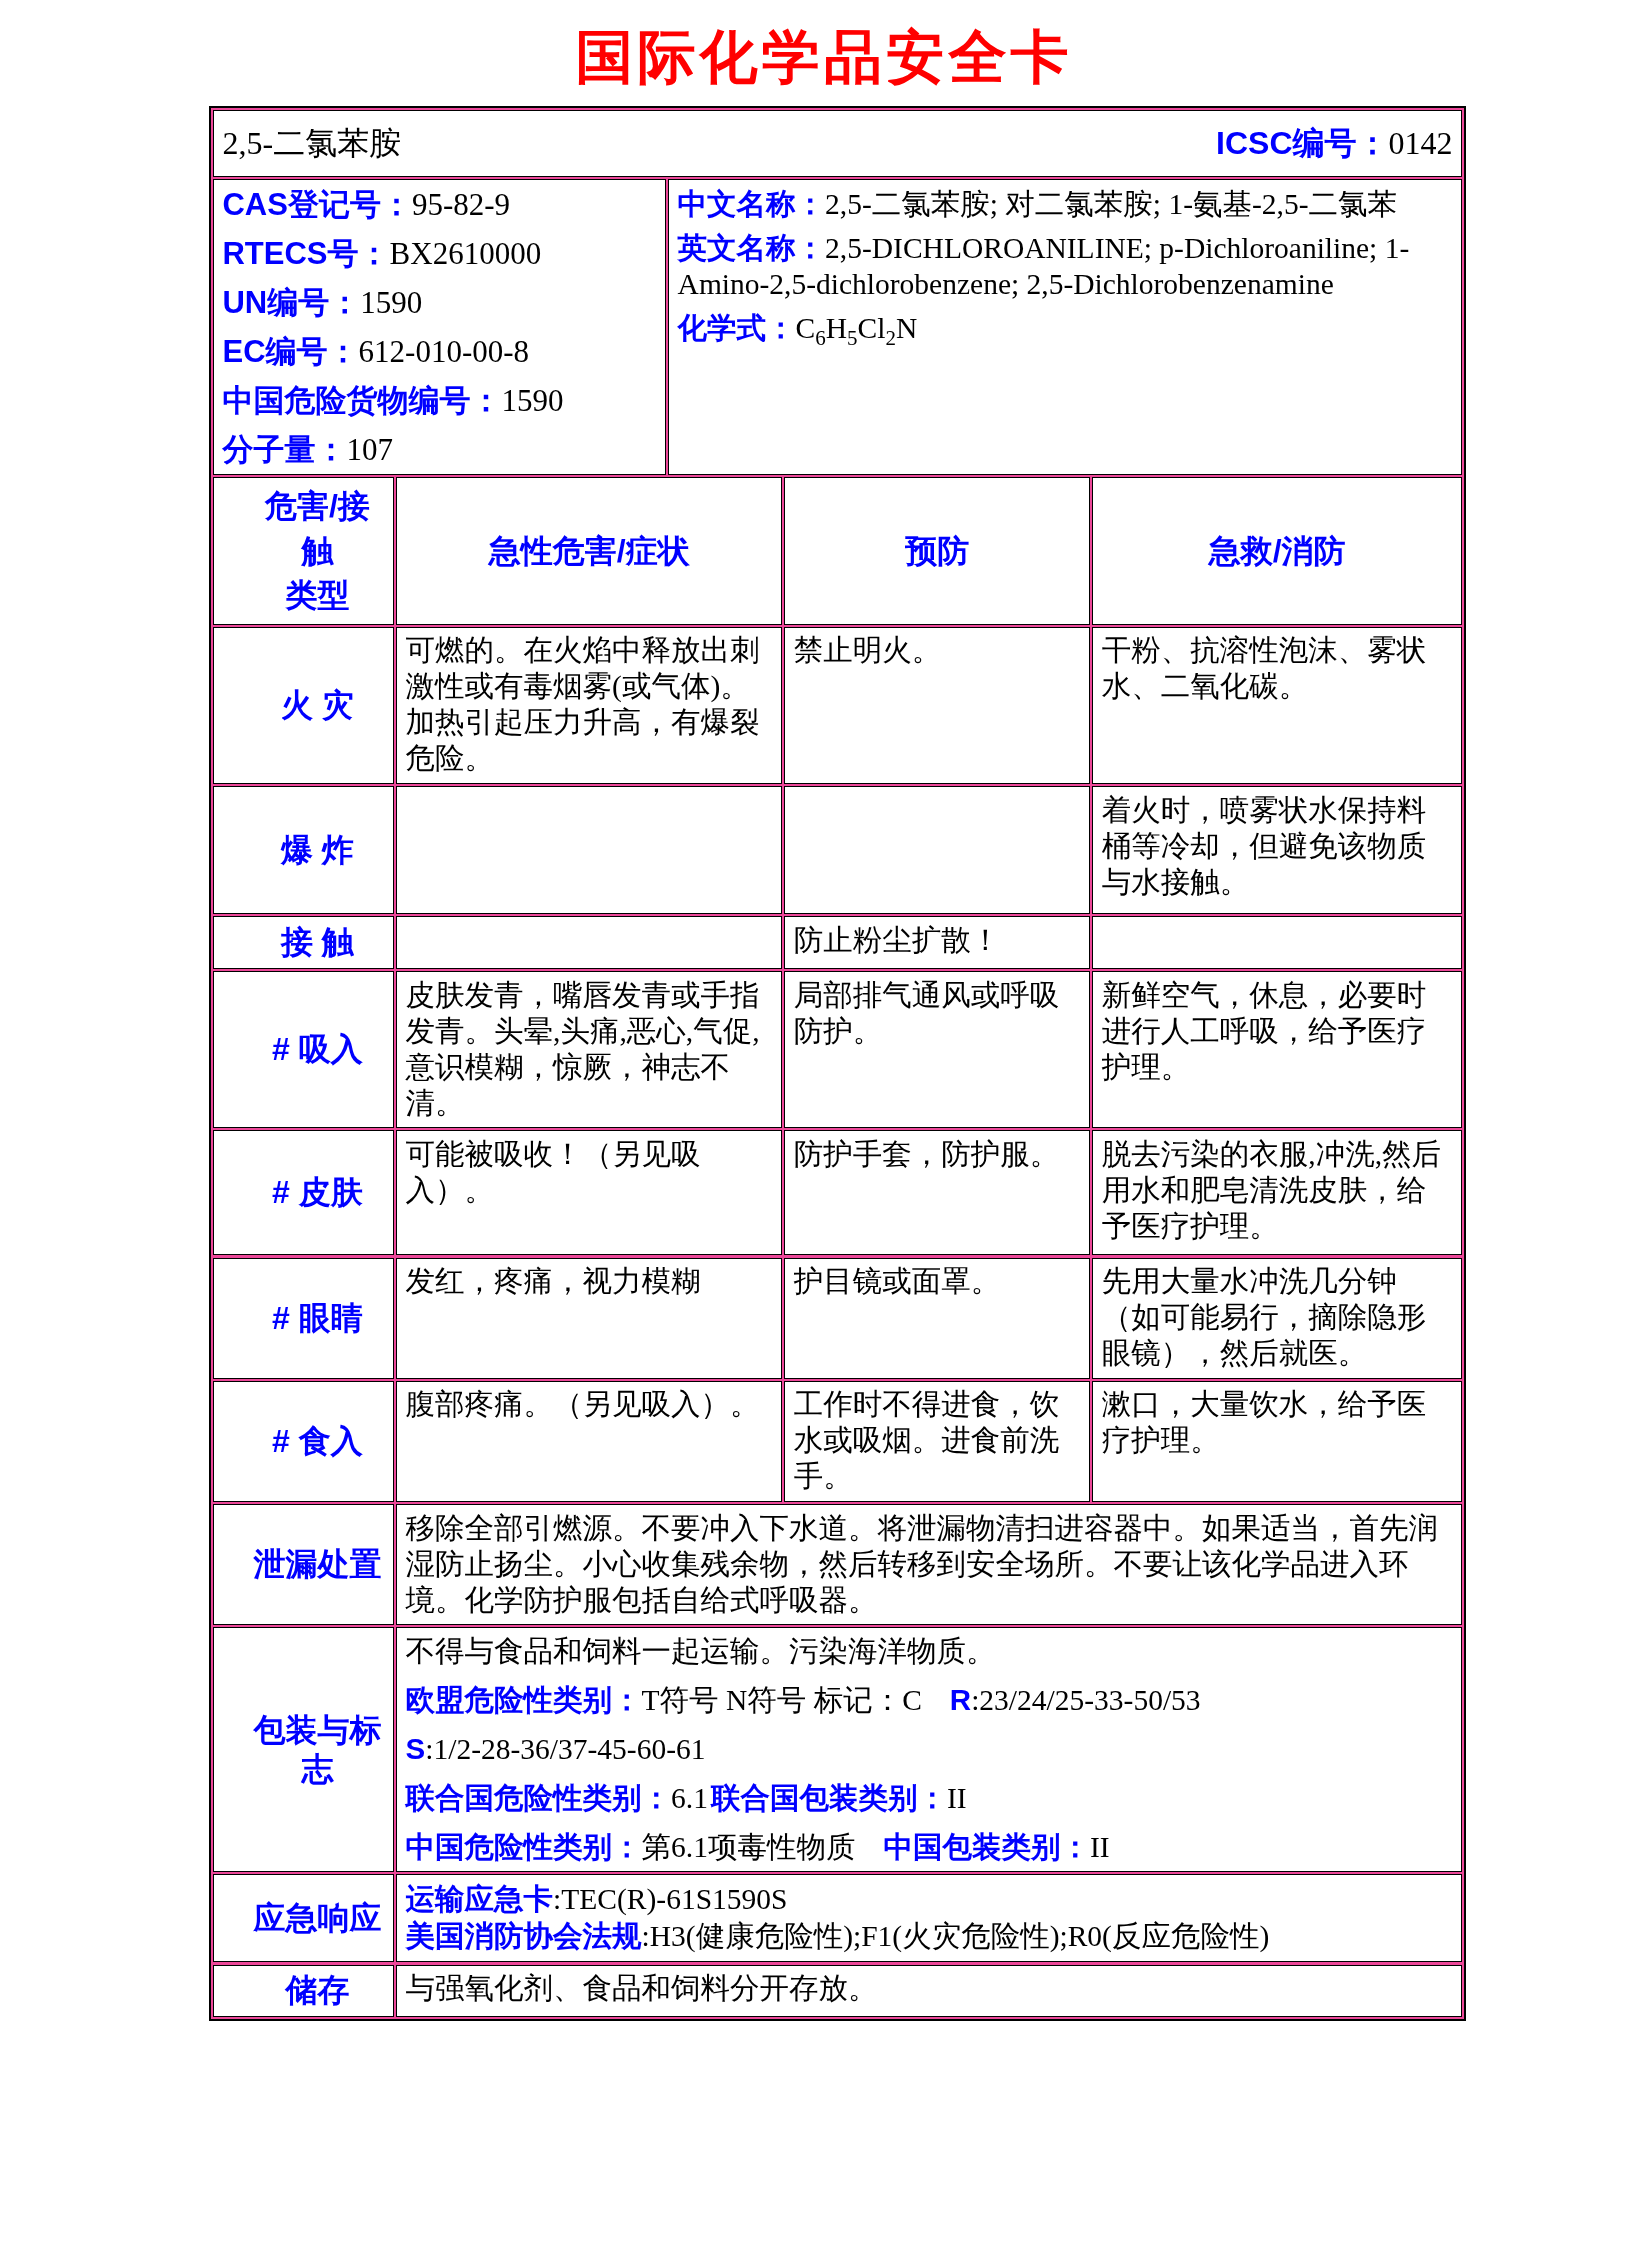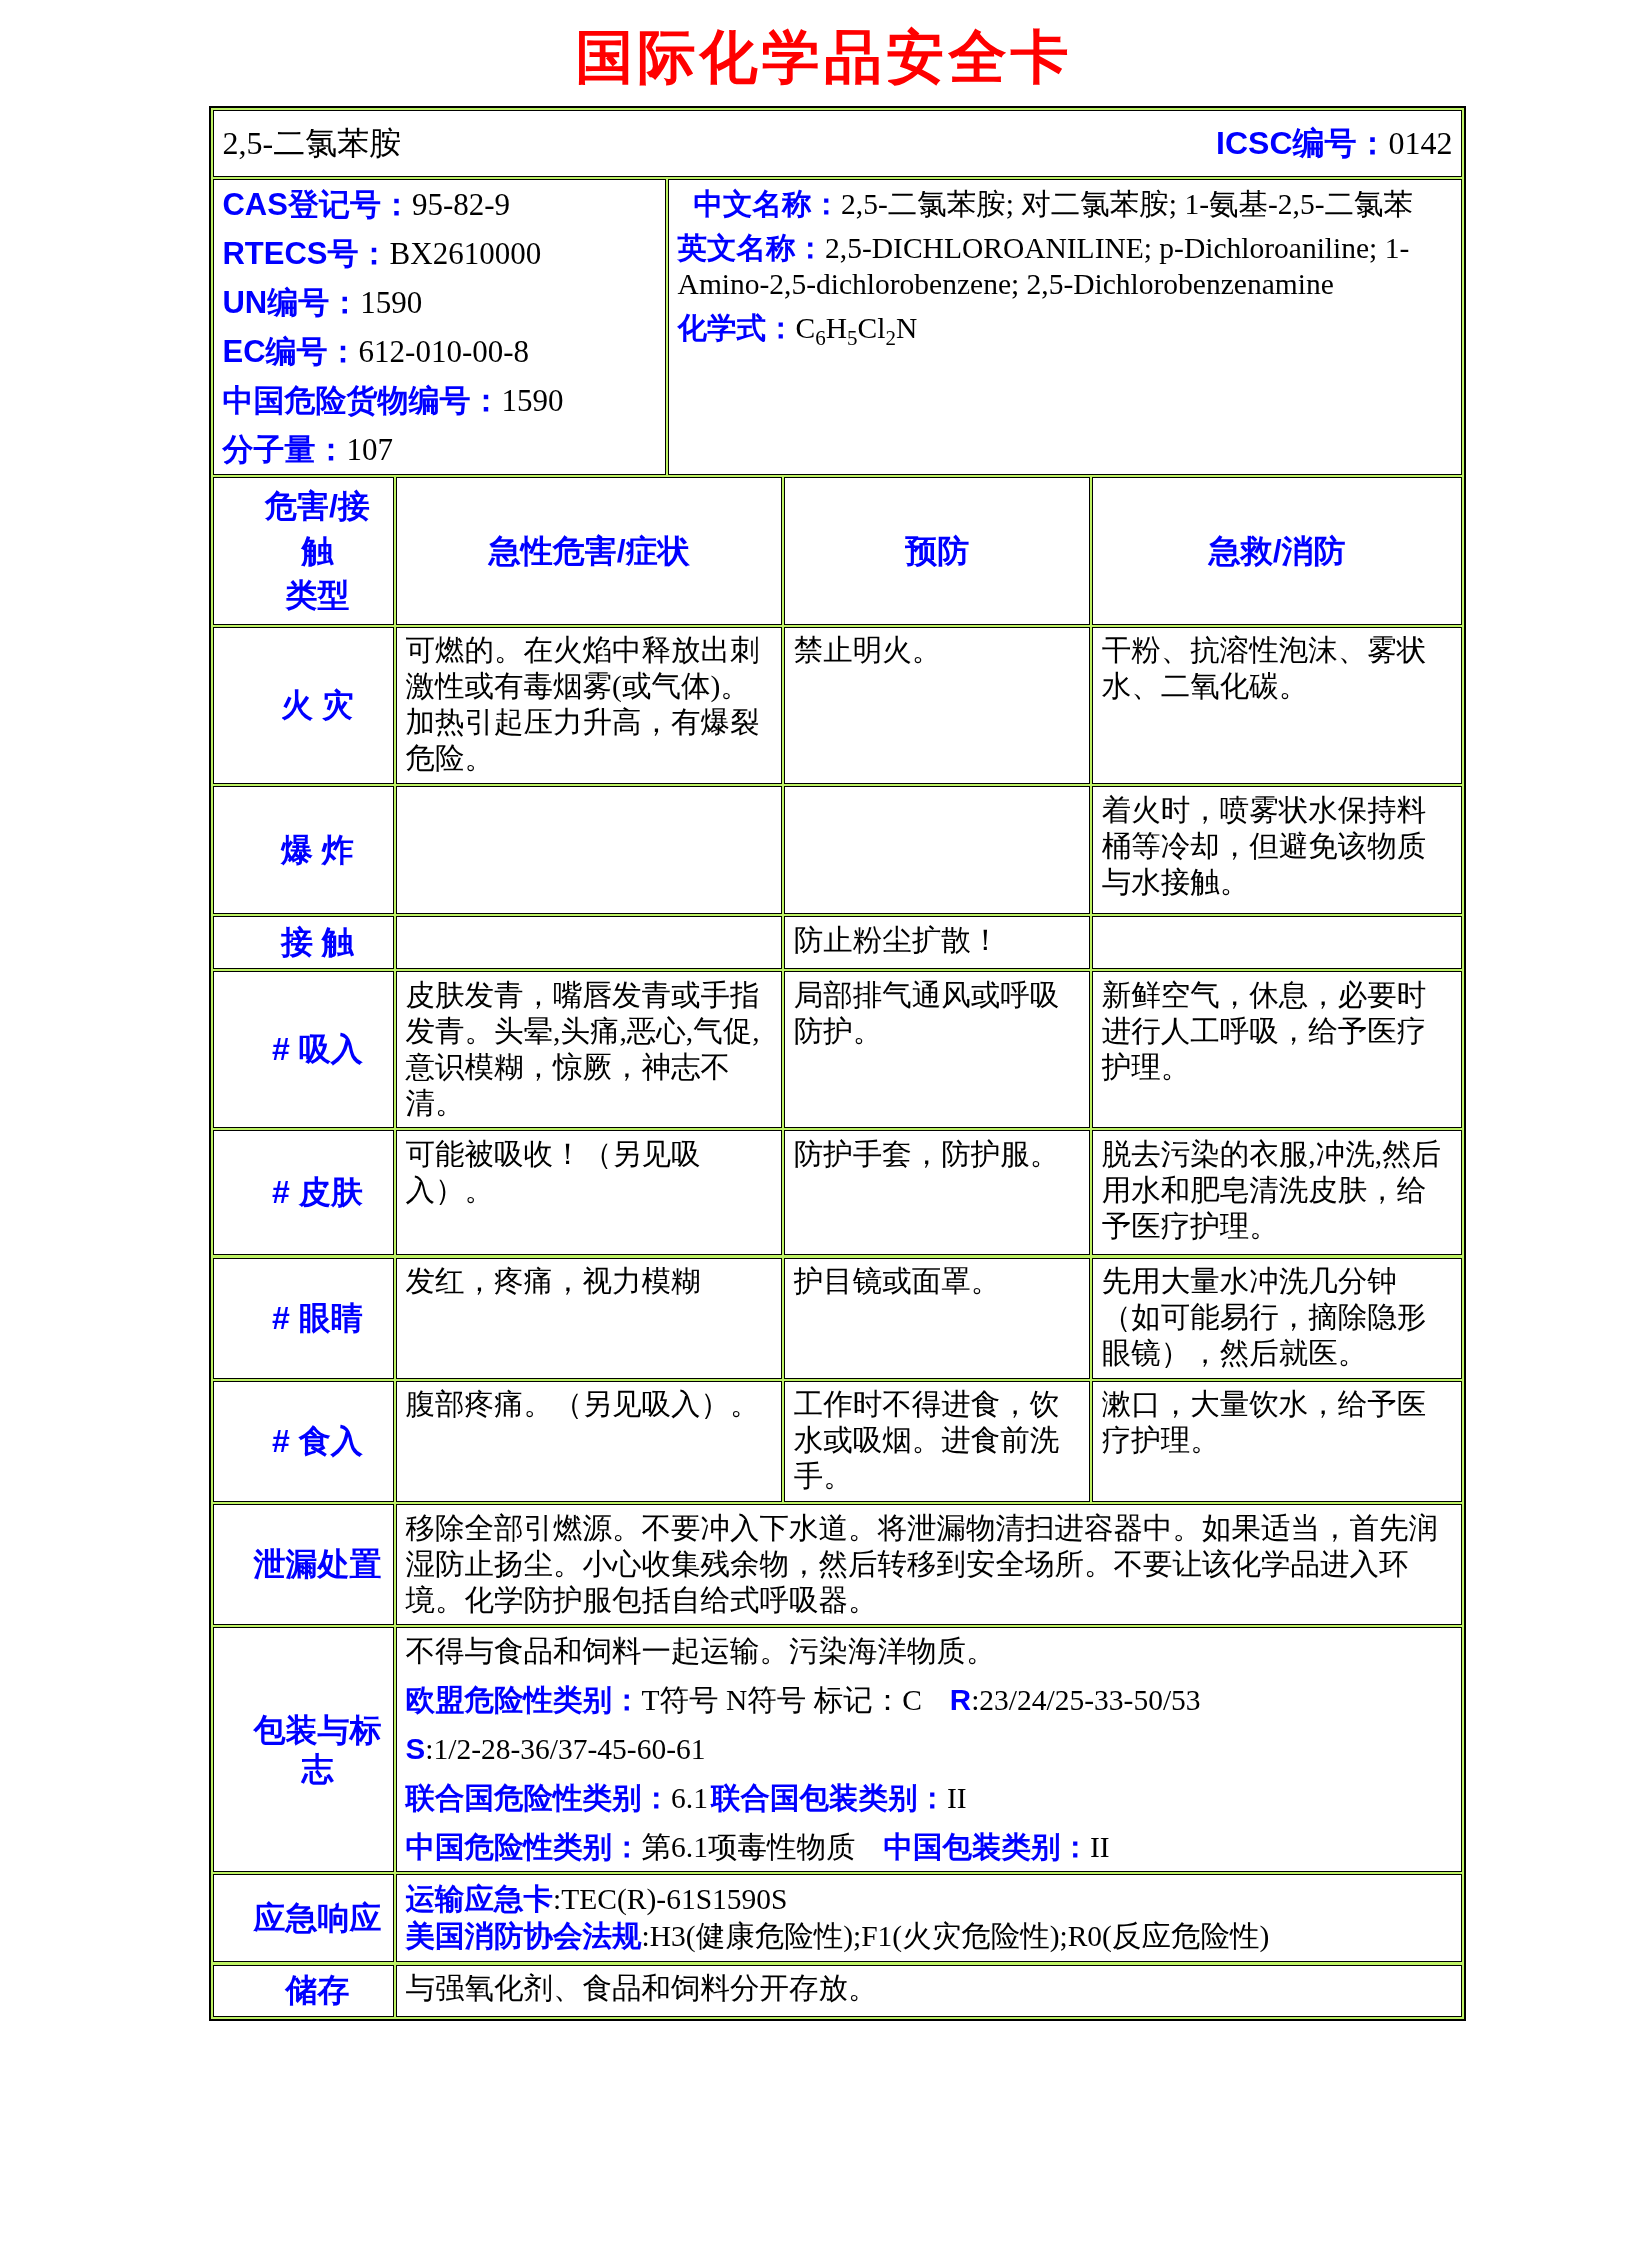--- a/index.html
+++ b/index.html
@@ -18,21 +18,21 @@
     font-weight: bold;
     font-size: 58px;
     letter-spacing: 4.2px;
     line-height: 1.05;
   }
   .sheet {
     margin: 18px 0 0 209px;
     width: 1257px;
     border: 2.8px solid #000000;
     padding: 2.1px;
-    background: #bef264;
+    background: #ec4899;
   }
   .row { display: flex; gap: 2.1px; margin-bottom: 2.1px; }
   .row:last-child { margin-bottom: 0; }
   .cell {
     border: 1.4px solid #000000;
     background: #ffffff;
     padding: 5.6px 8.4px;
     font-size: 29.5px;
     line-height: 1.22;
   }
@@ -72,21 +72,21 @@
   .r-spill .cell { min-height: 114px; }
   .r-pack .cell { min-height: 232px; }
   .r-emrg .cell { min-height: 88px; }
   .r-stor .cell { min-height: 37px; }
 
   .title-flex { width: 100%; display: flex; justify-content: space-between; align-items: center; font-size: 32px; }
   .id-line { margin-bottom: 11.2px; font-size: 31px; white-space: nowrap; }
   .id-line:last-child { margin-bottom: 0; }
   .id-line .lbl { font-size: 31px; }
   .names-cell p { margin-bottom: 7px; }
-  .cn-block { margin-bottom: 67px; margin-left: 16px; }
+  .cn-block { margin-bottom: 67px; }
   .en-block { margin-bottom: 4.2px; }
   sub { font-size: 21px; }
   .pack-line { margin-bottom: 12px; }
   .pack-line:last-child { margin-bottom: 0; }
   .gap-left { margin-left: 28px; }
   .gap-left-sm { margin-left: 3px; }
 </style>
 </head>
 <body>
 

